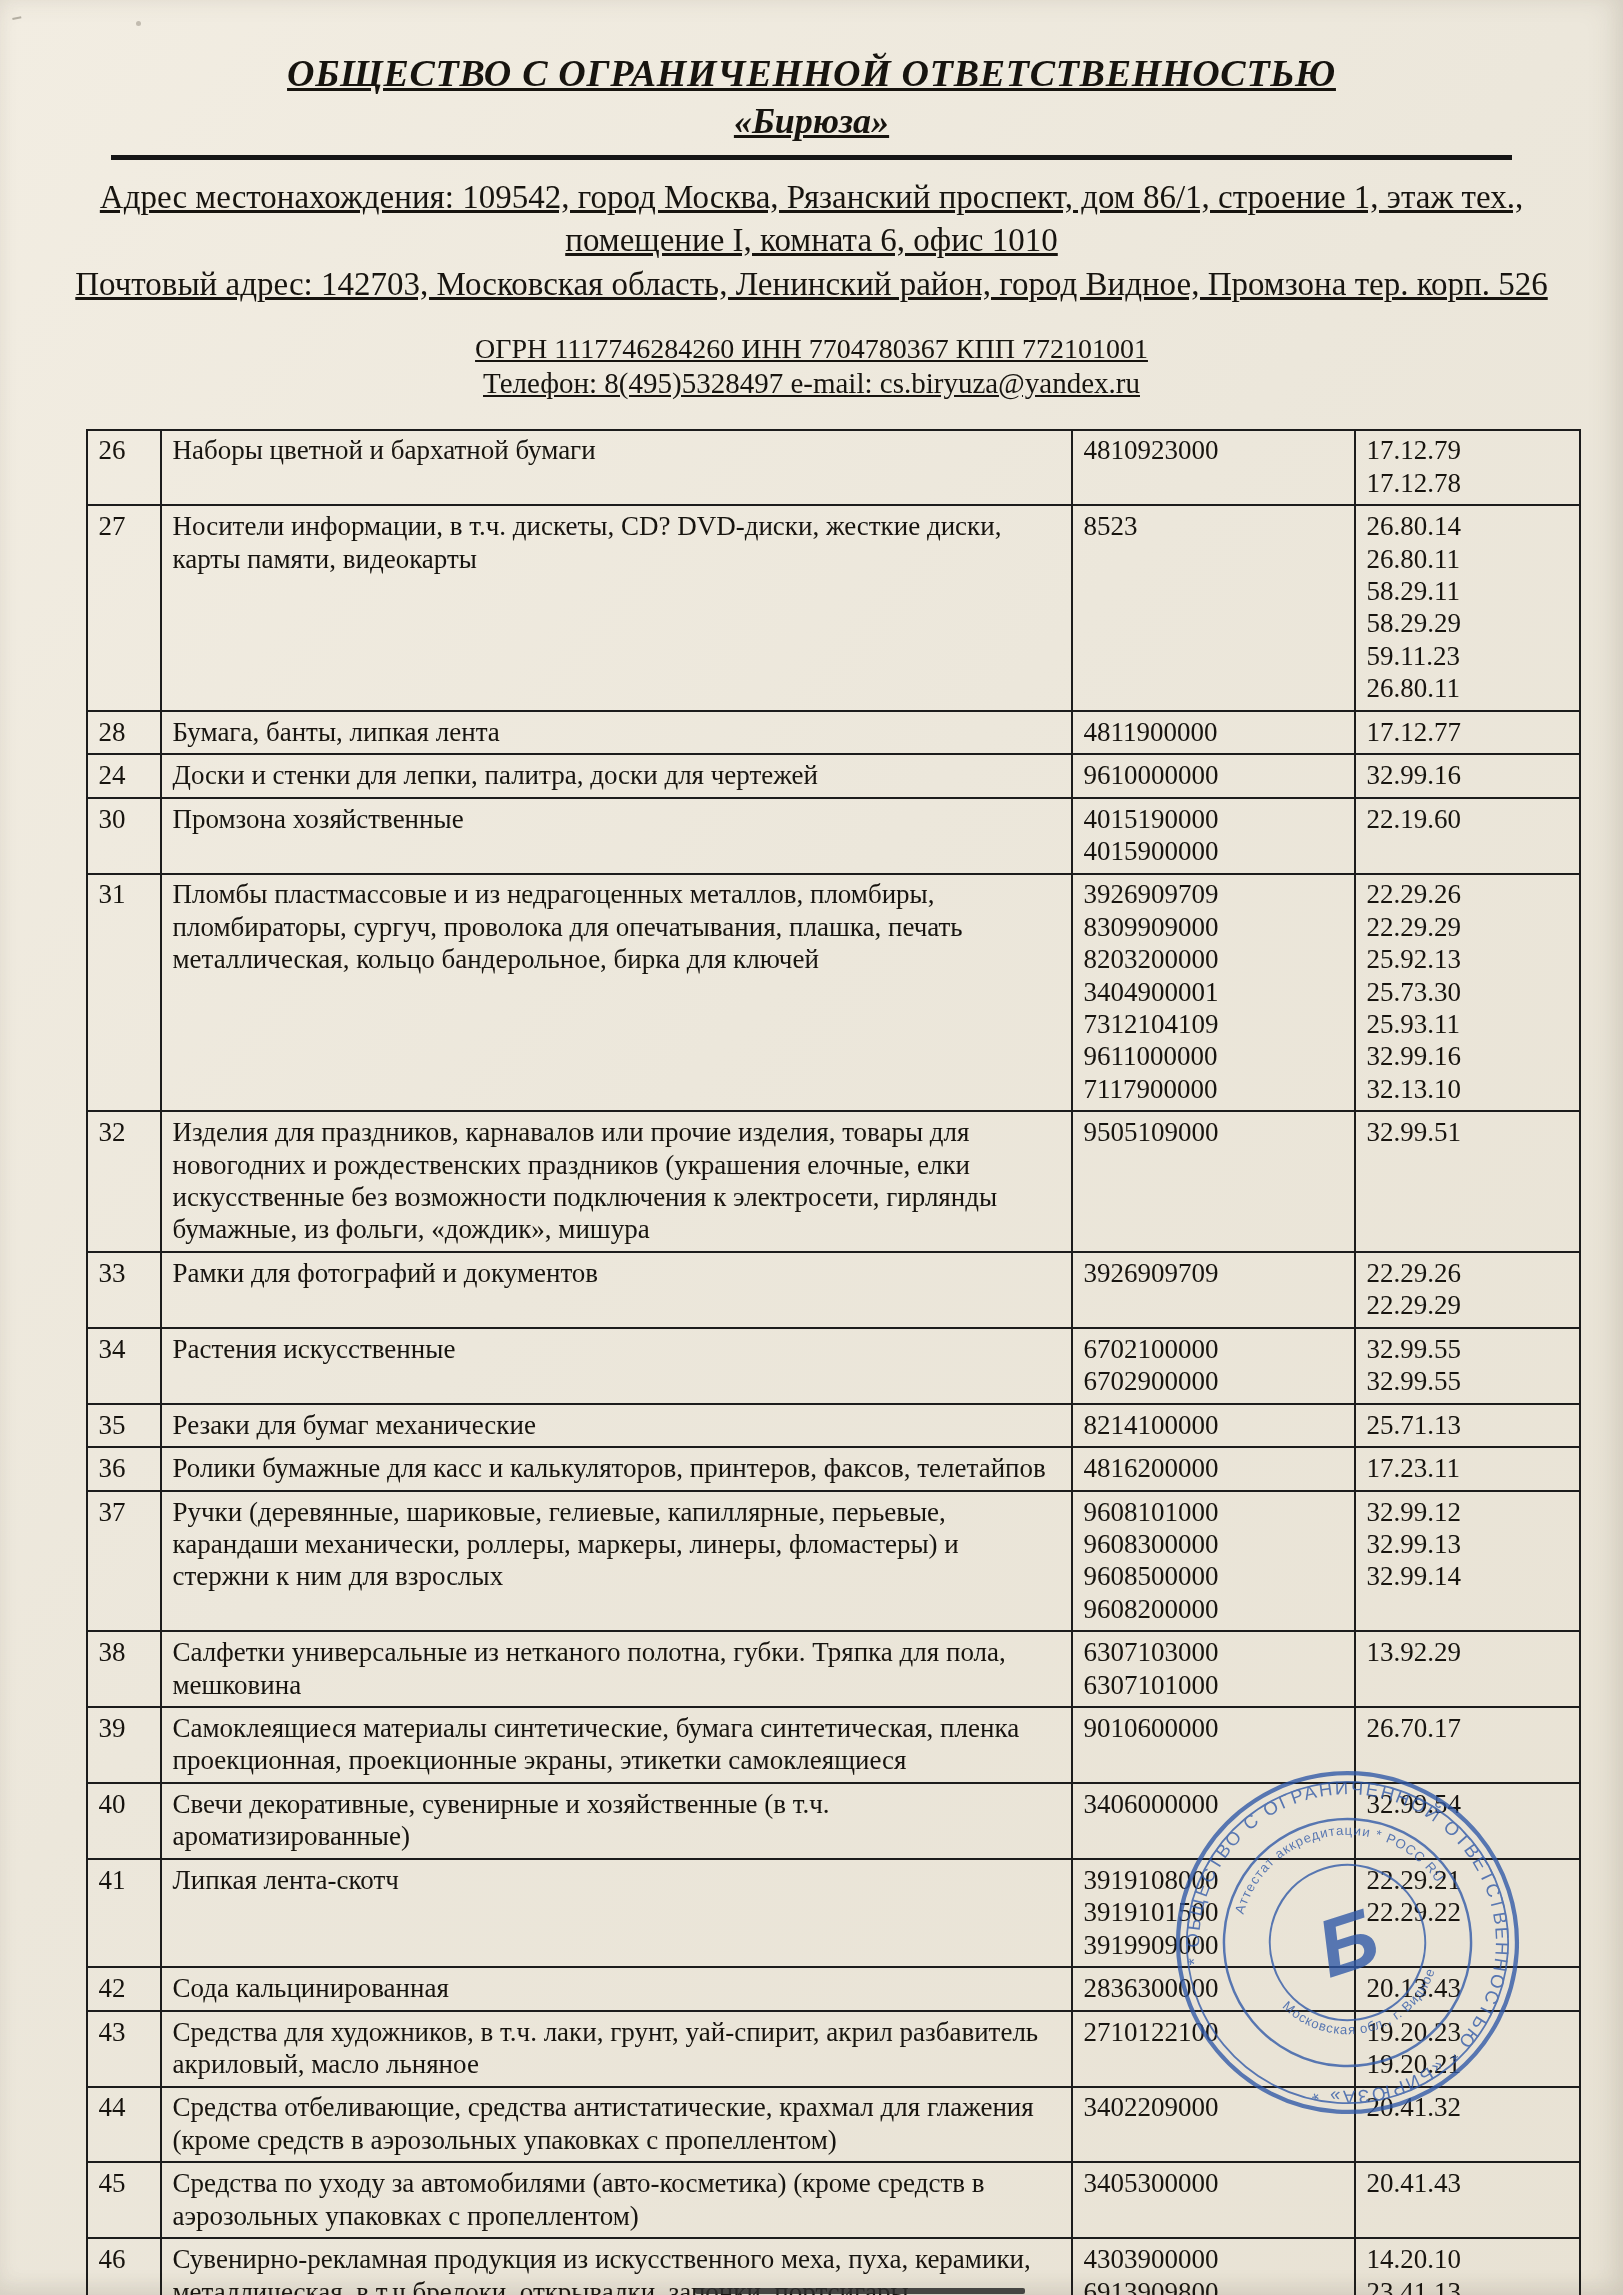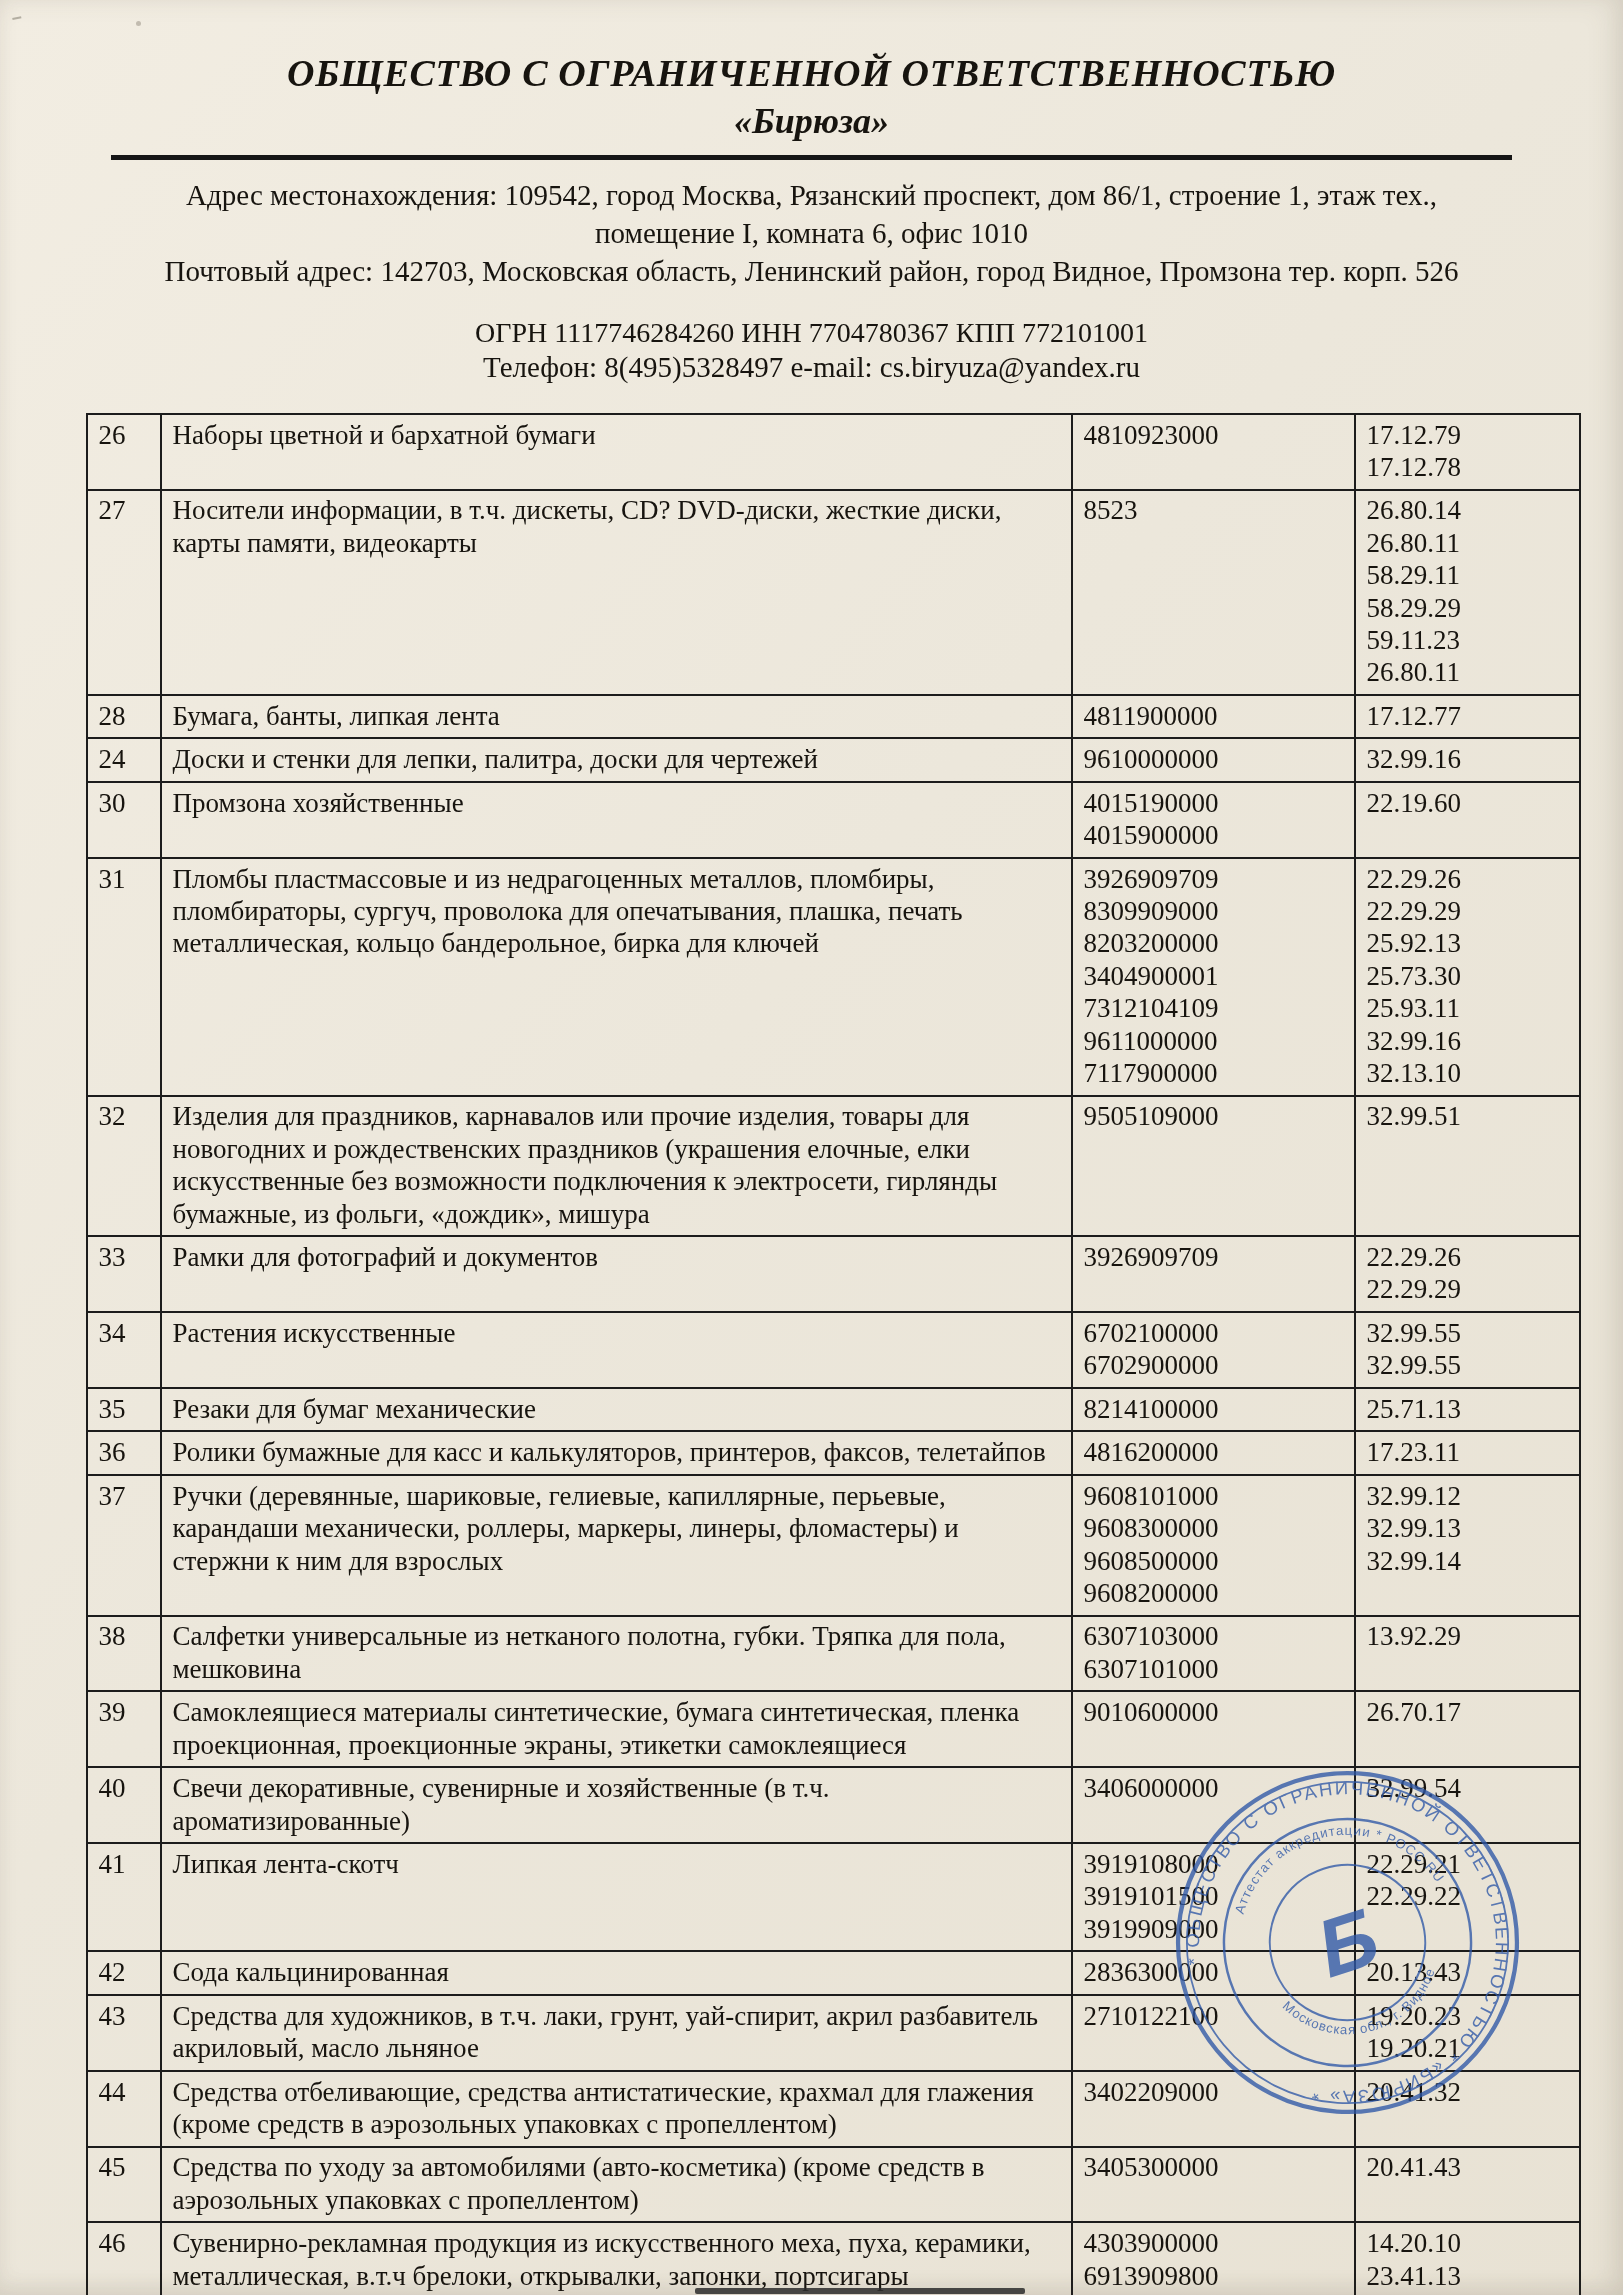--- a/index.html
+++ b/index.html
@@ -12,34 +12,34 @@
     font-family: "Liberation Serif", serif;
     color: #17140f;
   }
   .page-shadow {
     position: absolute; inset: 0;
     box-shadow: inset -11.8px 0 26px rgba(90,80,60,0.10), inset 0 -9.2px 19.6px rgba(90,80,60,0.08);
     pointer-events: none;
   }
 
   
-  .doc-header { text-align: center; padding-top: 51px; }
+  .doc-header { text-align: center; padding-top: 51px; text-decoration: underline; }
   .org-type {
     font-size: 38px; font-weight: bold; font-style: italic;
     letter-spacing: 0.7px;
   }
   .org-name {
     font-size: 36px; font-weight: bold; font-style: italic;
     margin-top: 5px;
   }
   .header-rule {
     height: 5.2px; background: #161616;
     width: 1401px; margin: 13px auto 15.7px auto;
   }
-  .addr-line { font-size: 29px; line-height: 1.32; }
+  .addr-line { font-size: 33px; line-height: 1.32; }
   .reg-line  { font-size: 28px; margin-top: 26px; }
   .contact-line { font-size: 29px; margin-top: 2px; }
 
   
   table.products {
     border-collapse: collapse;
     table-layout: fixed;
     margin-left: 86px;
     margin-top: 29px;
     width: 1401px;

